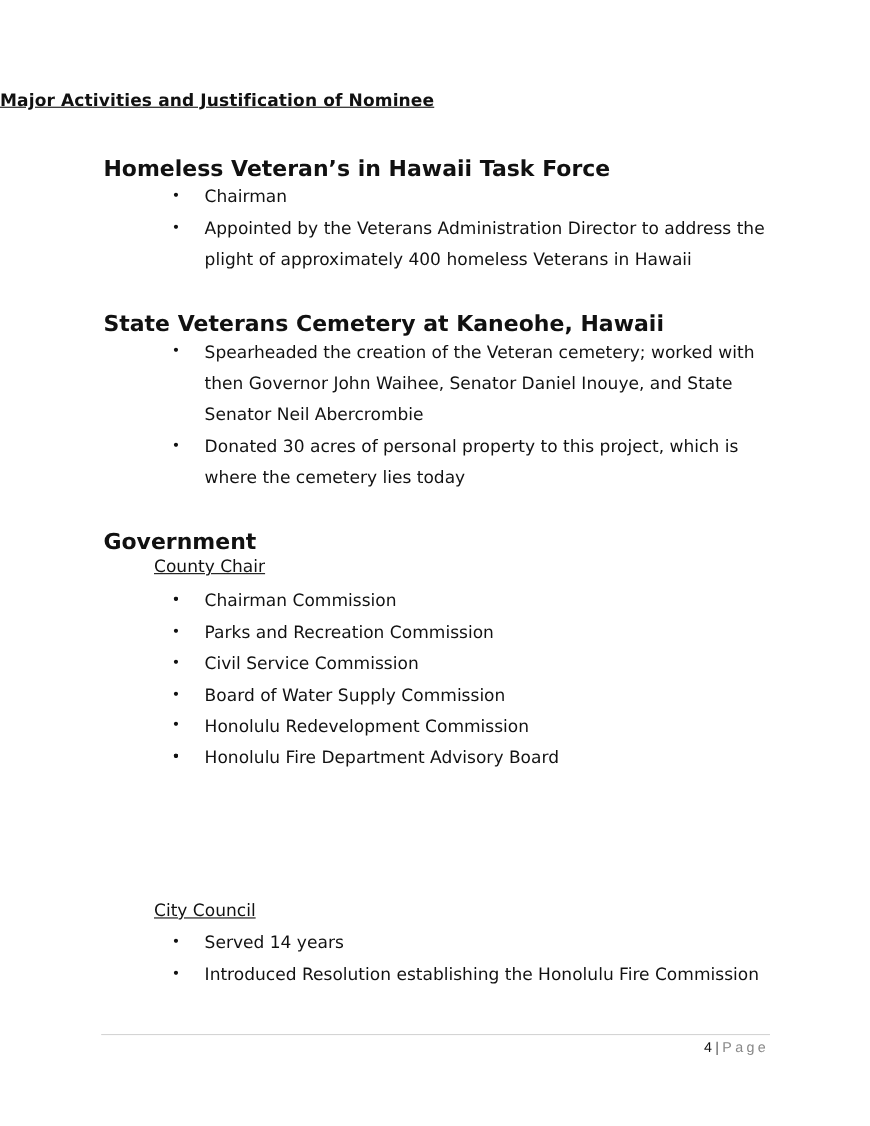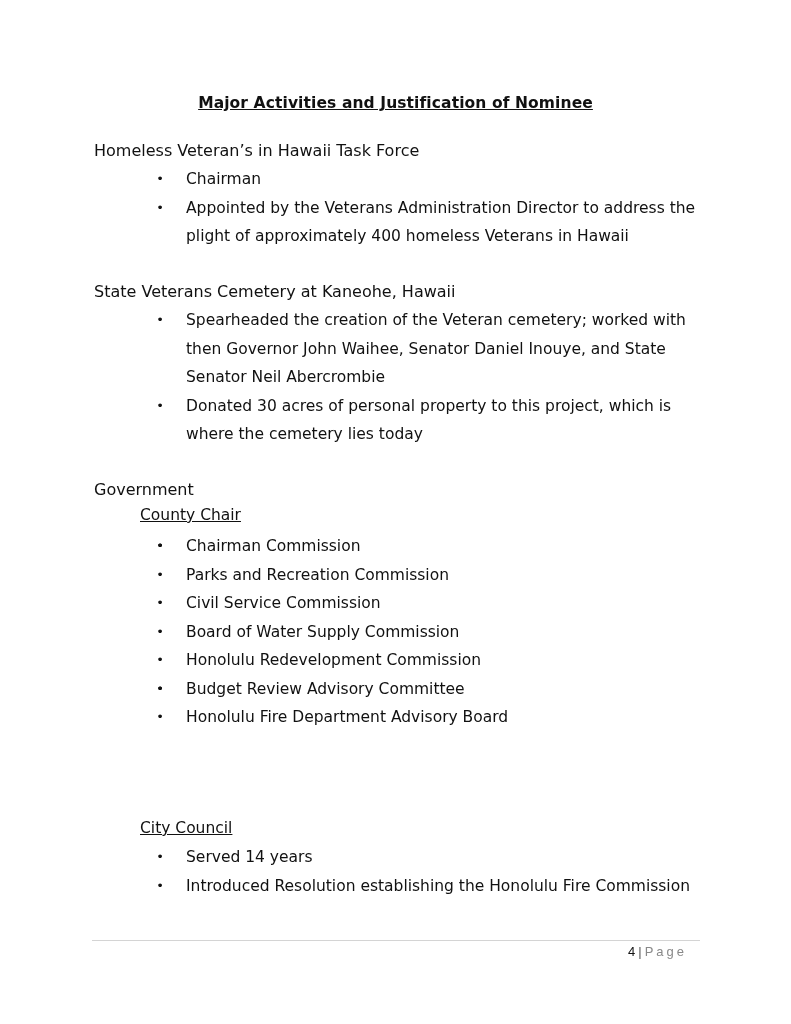--- a/index.html
+++ b/index.html
@@ -1,26 +1,26 @@
 <!DOCTYPE html>
 <html><head>
 <meta charset="utf-8">
 <style>
   html, body { margin: 0; padding: 0; background: #ffffff; }
   body { width: 791px; height: 1024px; position: relative; overflow: hidden;
          font-family: "DejaVu Sans", sans-serif; color: #111; }
-  .title { position: absolute; top: 94px; left: 0; width: 791px; text-align: center;
+  .title { position: absolute; top: 82px; left: 0; width: 791px; 
            font-size: 15.5px; font-weight: bold; text-decoration: underline; letter-spacing: 0.1px; }
-  .section-head { position: absolute; left: 94px; font-size: 16px; font-weight: normal; }
+  .section-head { position: absolute; left: 94px; font-size: 20px; font-weight: bold; }
   .sub-head { position: absolute; left: 140px; font-size: 15.5px; text-decoration: underline; }
   .blist { position: absolute; left: 150px; margin: 0; padding: 0; list-style: none; width: 560px; }
   .blist li { position: relative; padding-left: 36px; font-size: 15.5px; line-height: 28.5px; }
   .blist li .bullet { position: absolute; left: 0; top: 0; width: 20px; text-align: center; font-size: 13px; }
   .footer-line { position: absolute; left: 92px; top: 940px; width: 608px; height: 1px; background: #d4d4d4; }
-  .footer { position: absolute; right: 104px; top: 944px; font-family: "Liberation Sans", sans-serif; font-size: 13px; }
+  .footer { position: absolute; right: 92px; top: 944px; font-family: "Liberation Sans", sans-serif; font-size: 13px; }
   .footer .num { color: #111; }
   .footer .sep { color: #555; margin: 0 3px; }
   .footer .pg { color: #888; letter-spacing: 3px; }
 </style>
 </head>
 <body>
 
 <div class="title">Major Activities and Justification of Nominee</div>
 
 <div class="section-head" style="top:141px">Homeless Veteran’s in Hawaii Task Force</div>
@@ -38,21 +38,21 @@
 <div class="section-head" style="top:480px">Government</div>
 <div class="sub-head" style="top:506px">County Chair</div>
 <ul class="blist" style="top:532px">
   <li><span class="bullet">•</span></li>
   <li><span class="bullet">•</span><span>Chairman Commission</span></li>
   <li><span class="bullet">•</span><span>Parks and Recreation Commission</span></li>
   <li><span class="bullet">•</span><span>Civil Service Commission</span></li>
   <li><span class="bullet">•</span><span>Board of Water Supply Commission</span></li>
   <li><span class="bullet">•</span><span>Honolulu Redevelopment Commission</span></li>
   <li><span class="bullet">•</span></li>
-  <li><span class="bullet">•</span><span>Budget Review Advisory Committee</span></li>
+  <li><span class="bullet">•</span></li>
   <li><span class="bullet">•</span><span>Honolulu Fire Department Advisory Board</span></li>
 </ul>
 
 <div class="sub-head" style="top:819px">City Council</div>
 <ul class="blist" style="top:843px">
   <li><span class="bullet">•</span><span>Served 14 years</span></li>
   <li><span class="bullet">•</span><span>Introduced Resolution establishing the Honolulu Fire Commission</span></li>
 </ul>
 
 <div class="footer-line"></div>

